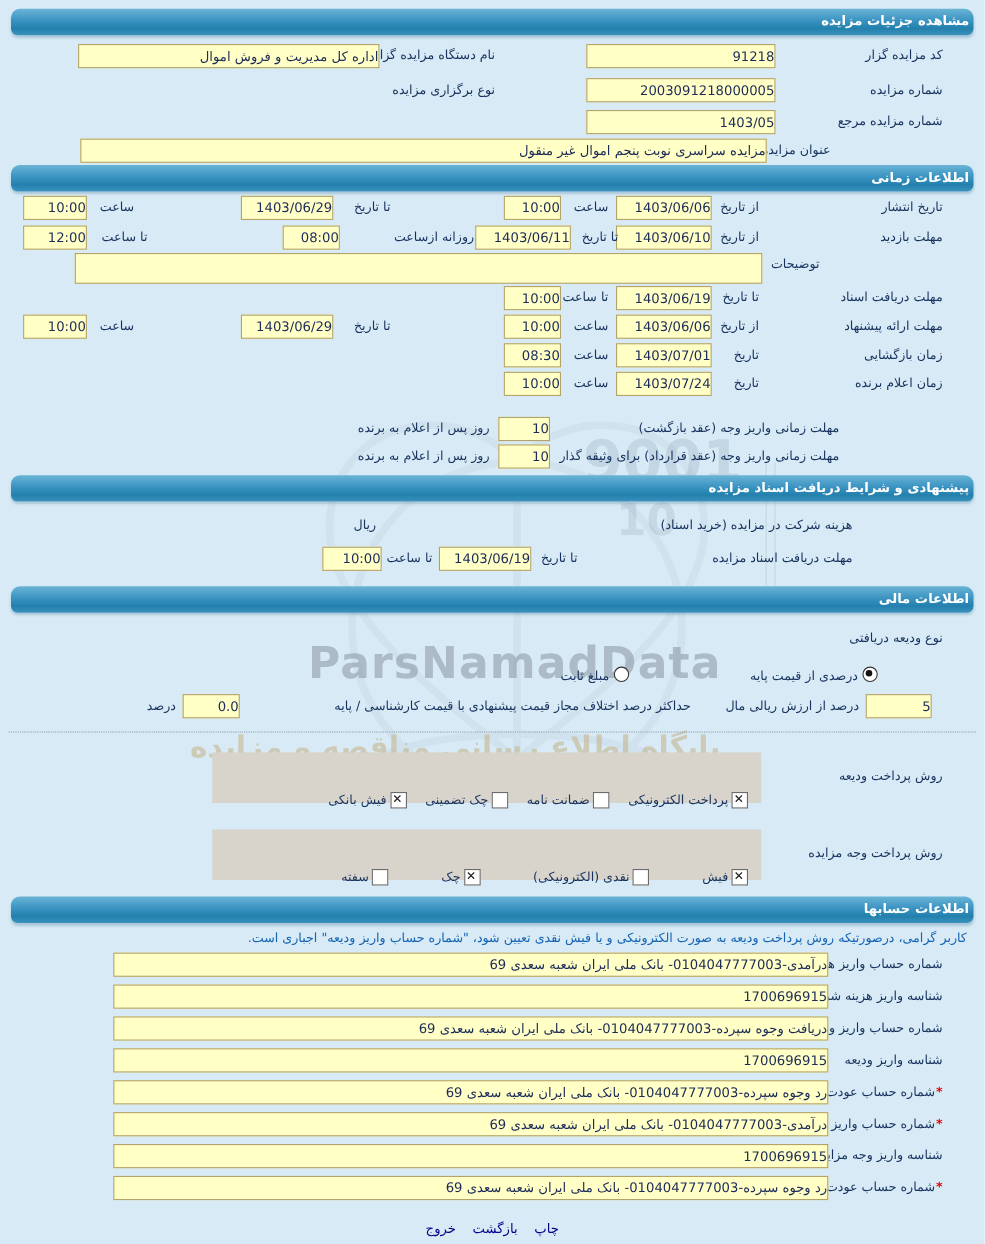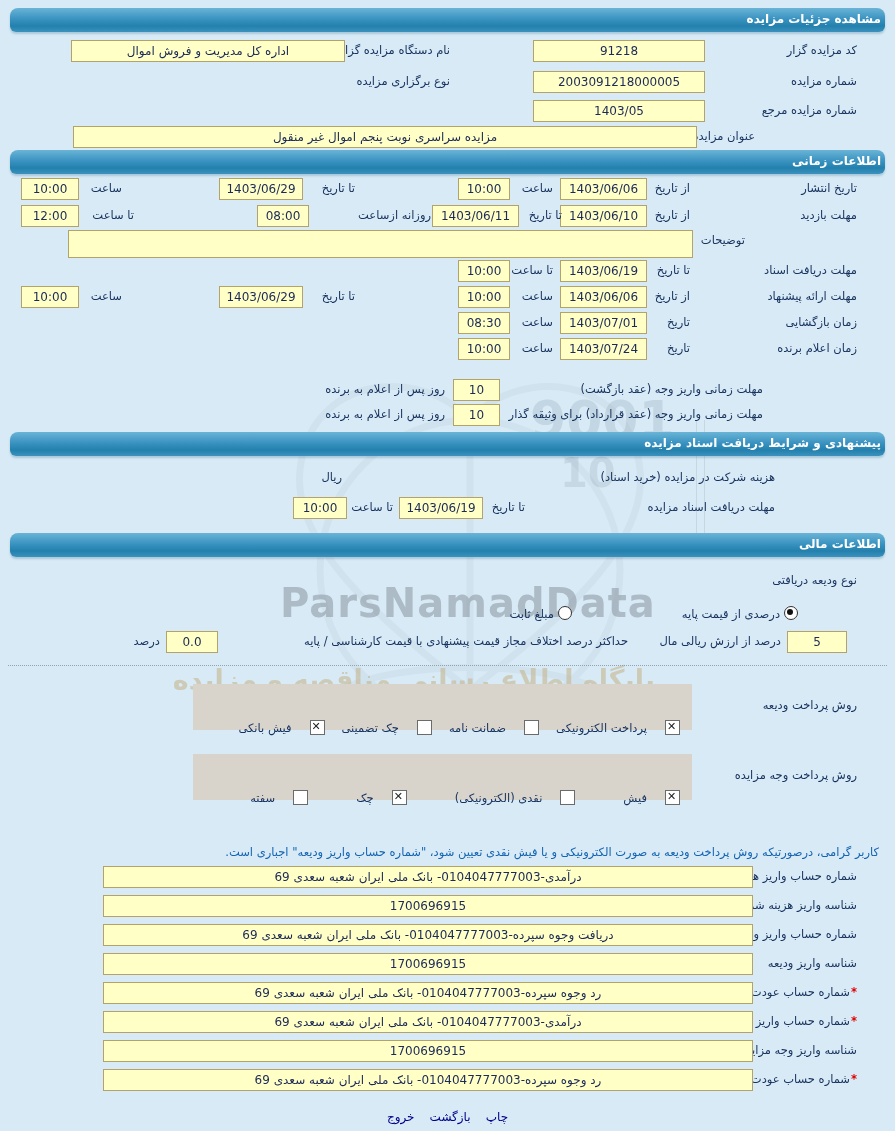--- a/index.html
+++ b/index.html
@@ -6,33 +6,33 @@
   #page{position:relative;width:895px;height:1131px;background:#d7eaf5;overflow:hidden;
         font-family:"DejaVu Sans","Liberation Sans",sans-serif;direction:rtl;}
   .bar{position:absolute;left:10px;right:10px;height:24px;border-radius:8px 8px 6px 6px;
        background:linear-gradient(#6ab4d6 0%,#3a93c1 45%,#2380ad 75%,#3b92bd 100%);
        box-shadow:0 2px 2px rgba(40,100,140,.25);}
   .bar-title{position:absolute;right:4px;top:4px;color:#ffffff;font-weight:bold;font-size:12px;
        white-space:nowrap;}
   .frow{position:absolute;left:0;right:0;height:22px;}
   .lbl{position:absolute;top:3px;font-size:11.5px;color:#17325e;white-space:nowrap;direction:rtl;}
   .ybox{position:absolute;top:0;height:20px;line-height:20px;background:#ffffc6;
-        border:1px solid #b3a26a;text-align:center;font-size:12px;color:#1b2a57;
+        border:1px solid #b3a26a;text-align:right;font-size:12px;color:#1b2a57;
         overflow:hidden;white-space:nowrap;direction:rtl;}
   .cb{display:inline-block;width:13px;height:13px;background:#fff;border:1px solid #6b6b6b;
       position:relative;vertical-align:middle;flex:none;}
   .cb.on::before{content:"\2715";position:absolute;top:-1px;left:1px;font-size:11px;
       font-weight:bold;color:#222;}
   .radio{position:absolute;width:12px;height:12px;border:1px solid #333;border-radius:50%;
       background:#fff;}
   .radio.on::after{content:"";position:absolute;left:2px;top:2px;width:6px;height:6px;
       border-radius:50%;background:#111;}
   .band{position:absolute;height:46px;background:#d8d4cb;display:flex;flex-direction:row;
       align-items:center;direction:rtl;}
-  .opt{display:flex;align-items:flex-end;gap:18px;direction:rtl;margin-top:40px;}
+  .opt{display:flex;align-items:center;gap:3px;direction:rtl;margin-top:40px;}
   .opt-lbl{font-size:11.5px;color:#17325e;white-space:nowrap;}
   .btn{position:absolute;height:25px;line-height:25px;background:#d6d2c9;
       border:1px solid #8e8a7e;text-align:center;font-size:11.5px;color:#17325e;cursor:pointer;}
   .req{color:#e00000;font-weight:bold;margin-left:1px;}
   .dotted{position:absolute;left:8px;right:8px;border-top:1px dotted #8fa3b0;}
   .link{font-size:12px;color:#00008b;margin:0 5px;cursor:pointer;white-space:nowrap;}
   .wm{position:absolute;pointer-events:none;white-space:nowrap;}
   .notice{position:absolute;font-size:11.5px;color:#1464b4;direction:rtl;white-space:nowrap;}
   .vline{position:absolute;width:1px;background:#c2d2dc;opacity:.8;}
 </style>
@@ -236,20 +236,23 @@
     <span class="opt">
       <span class="cb on"></span>
       <span class="opt-lbl">چک</span>
     </span>
     <span class="opt">
       <span class="cb"></span>
       <span class="opt-lbl">سفته</span>
     </span>
   </div>
 
+  <div class="bar" style="top:815px">
+    <span class="bar-title">اطلاعات حسابها</span>
+  </div>
 
   <div class="notice" style="top:845px;right:16px">کاربر گرامی، درصورتیکه روش پرداخت ودیعه به صورت الکترونیکی و یا فیش نقدی تعیین شود، "شماره حساب واریز ودیعه" اجباری است.</div>
 
   <div class="frow" style="top:866px">
     <span class="lbl" style="right:38px"><span>شماره حساب واریز هزینه شرکت در مزایده</span></span>
     <span class="ybox" style="right:142px;width:648px">درآمدی-0104047777003- بانک ملی ایران شعبه سعدی 69</span>
   </div>
   <div class="frow" style="top:895px">
     <span class="lbl" style="right:38px"><span>شناسه واریز هزینه شرکت در مزایده</span></span>
     <span class="ybox" style="right:142px;width:648px">1700696915</span>

